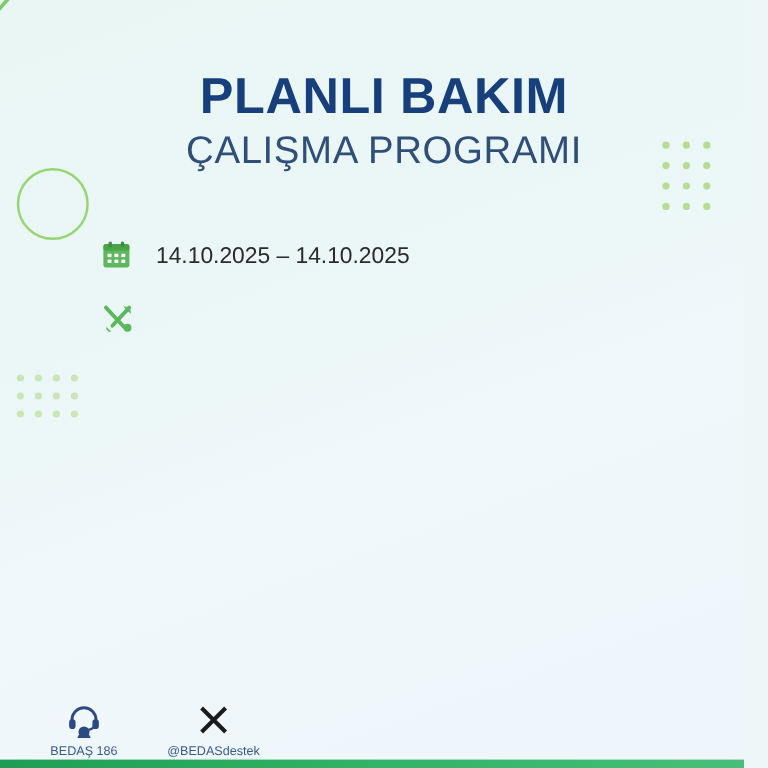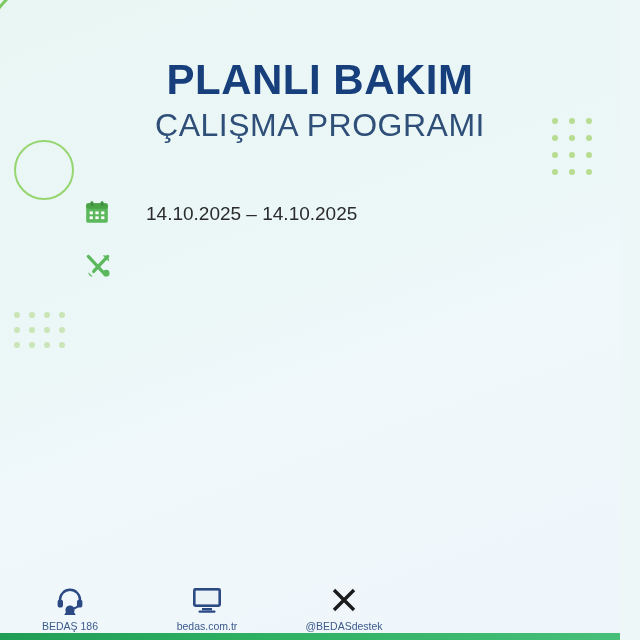--- a/index.html
+++ b/index.html
@@ -111,40 +111,39 @@
     display: flex;
     align-items: flex-start;
     justify-content: flex-start;
     padding-top: 1px;
   }
   .row .txt {
     font-size: 18px;
     color: #2b2b2b;
     line-height: 1.42;
     padding-top: 3px;
-    margin-left: 16px;
   }
   .row-date .txt, .row-time .txt { font-size: 19px; }
   .row-loc .txt { font-size: 17.5px; letter-spacing: -0.1px; }
 
   
   .footer {
     position: absolute;
     left: 0;
     bottom: 0;
     width: 640px;
     height: 86px;
   }
   .footer-items {
     position: absolute;
     left: 24px;
     bottom: 8px;
     display: flex;
     align-items: flex-end;
-    gap: 45px;
+    gap: 16px;
   }
   .f-item {
     width: 92px;
     text-align: center;
     color: #2b4a84;
   }
   .f-item .glyph {
     height: 32px;
     display: flex;
     align-items: center;
@@ -304,31 +303,20 @@
             <rect x="2.6" y="14.4" width="5.4" height="8.2" rx="2.6" fill="#2b4a84"></rect>
             <rect x="22" y="14.4" width="5.4" height="8.2" rx="2.6" fill="#2b4a84"></rect>
             <path d="M15 23.6 c4.4 0 7.6 -1.6 8.6 -3.4" fill="none" stroke="#2b4a84" stroke-width="2"></path>
             <circle cx="15" cy="25" r="4.6" fill="#2b4a84"></circle>
             <path d="M9.4 30 a5.8 5.8 0 0 1 11.2 0 z" fill="#2b4a84"></path>
           </svg>
         </div>
         <div class="lbl">BEDAŞ 186</div>
       </div>
 
-      <div class="f-item">
-        <div class="glyph">
-          <svg width="32" height="28" viewBox="0 0 32 28">
-            <rect x="2" y="2" width="28" height="19" rx="2.4" fill="#2b4a84"></rect>
-            <rect x="4.6" y="4.6" width="22.8" height="13.8" fill="#eaf4f6"></rect>
-            <rect x="11" y="22" width="10" height="2.4" fill="#2b4a84"></rect>
-            <rect x="7.5" y="24.4" width="17" height="2.4" rx="1.2" fill="#2b4a84"></rect>
-          </svg>
-        </div>
-        <div class="lbl">bedas.com.tr</div>
-      </div>
 
       <div class="f-item">
         <div class="glyph">
           <svg width="26" height="26" viewBox="0 0 26 26">
             <path d="M3 3 L23 23 M23 3 L3 23" stroke="#1b1b1b" stroke-width="3.4" stroke-linecap="butt"></path>
           </svg>
         </div>
         <div class="lbl">@BEDASdestek</div>
       </div>
 

